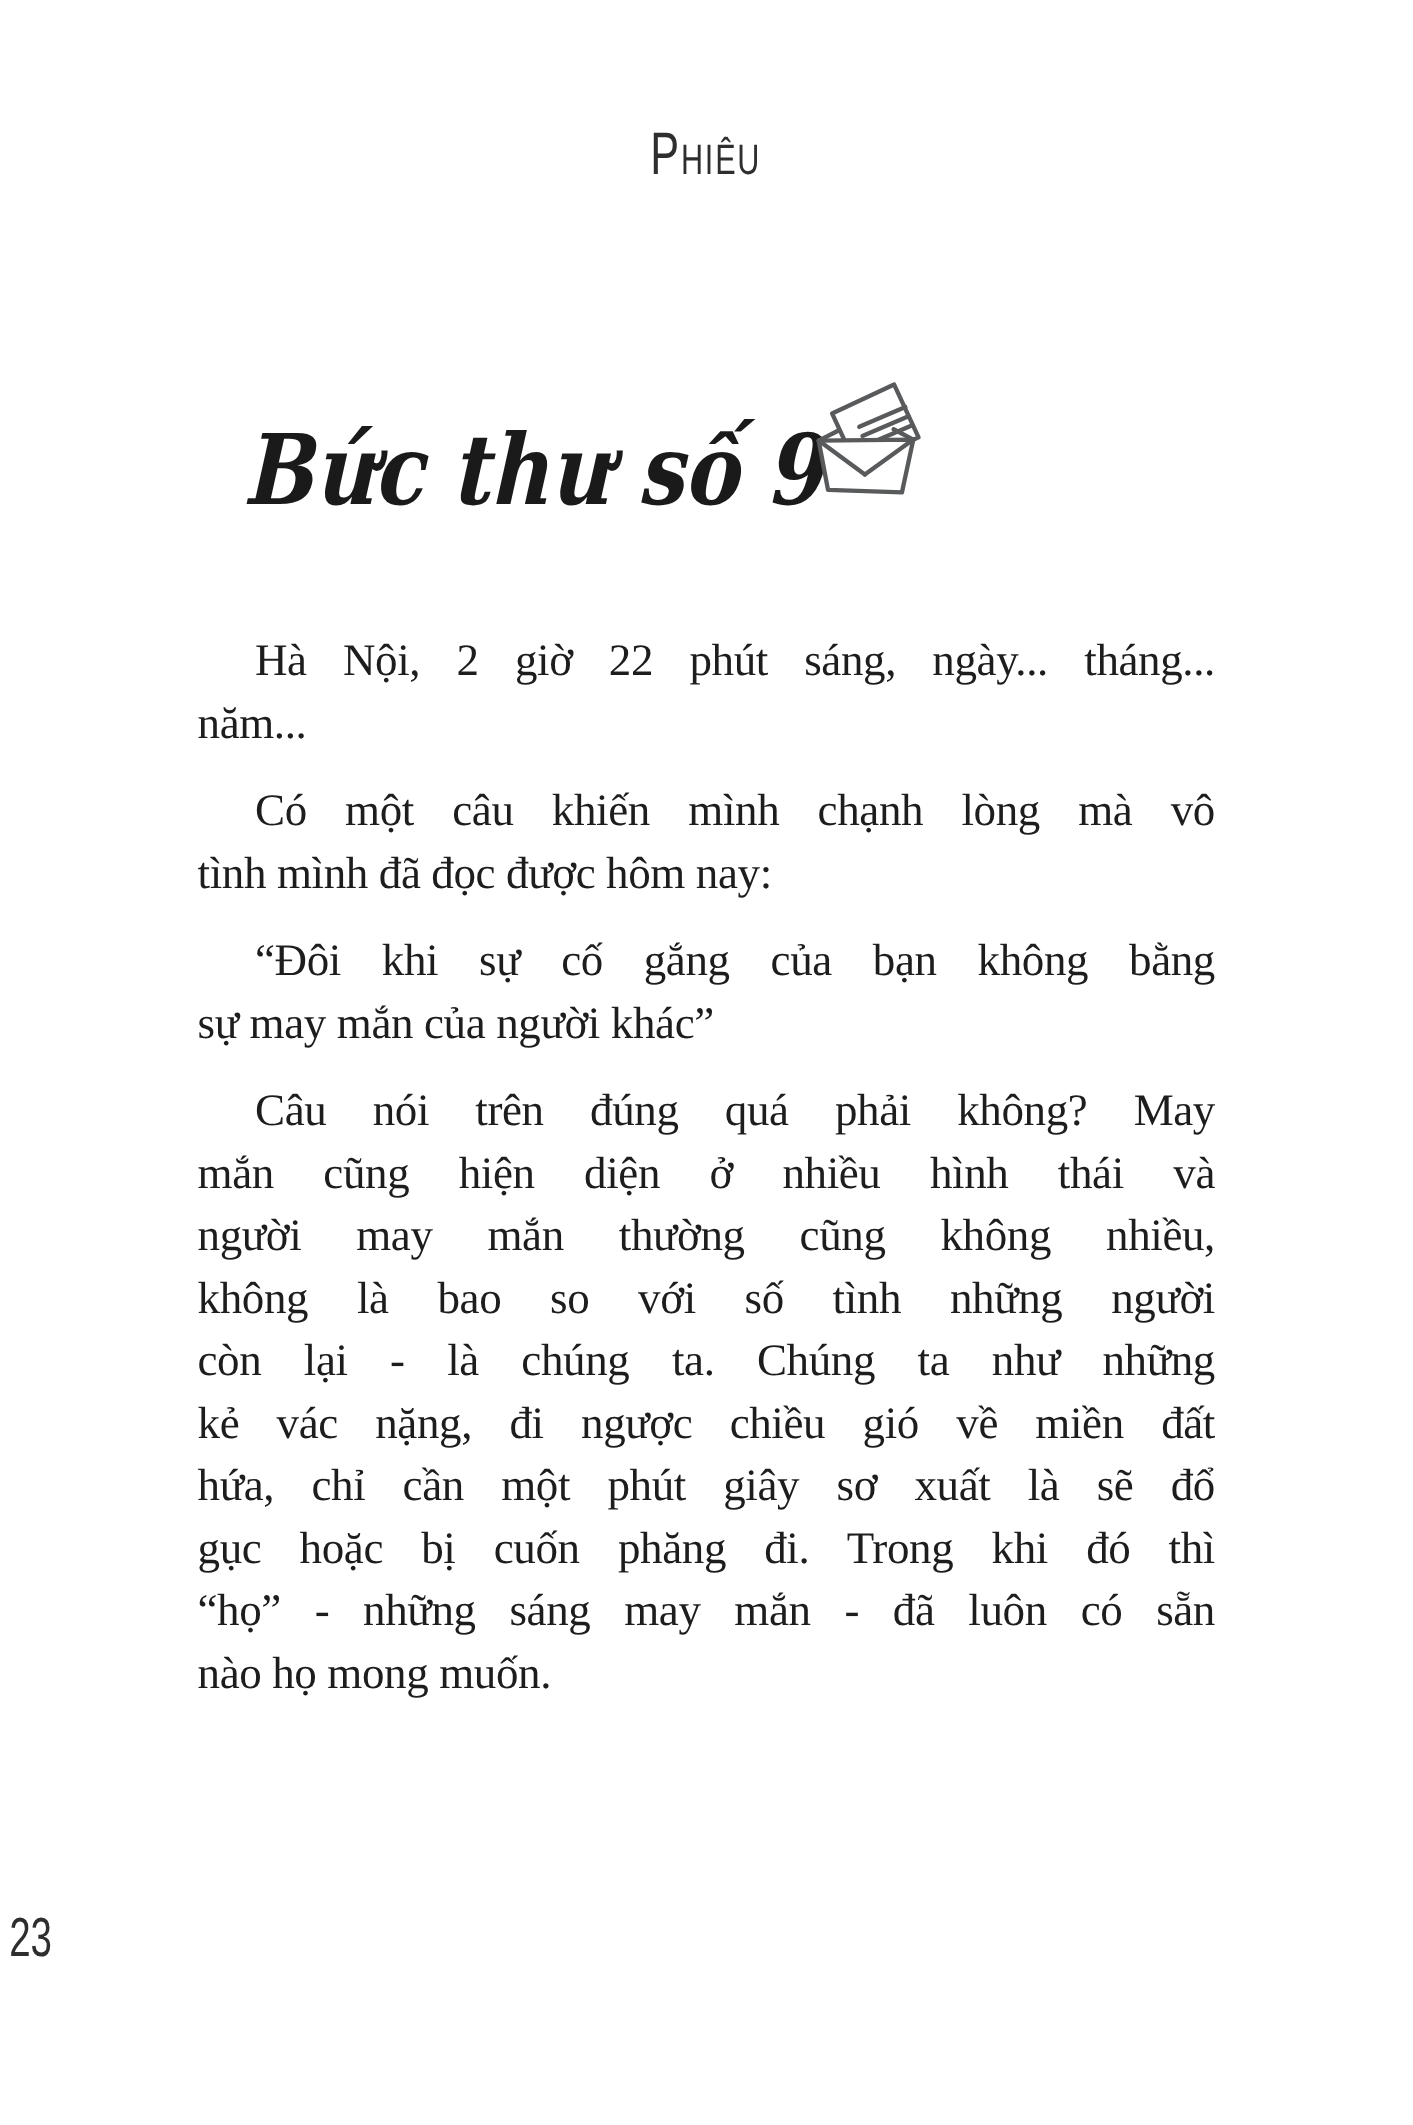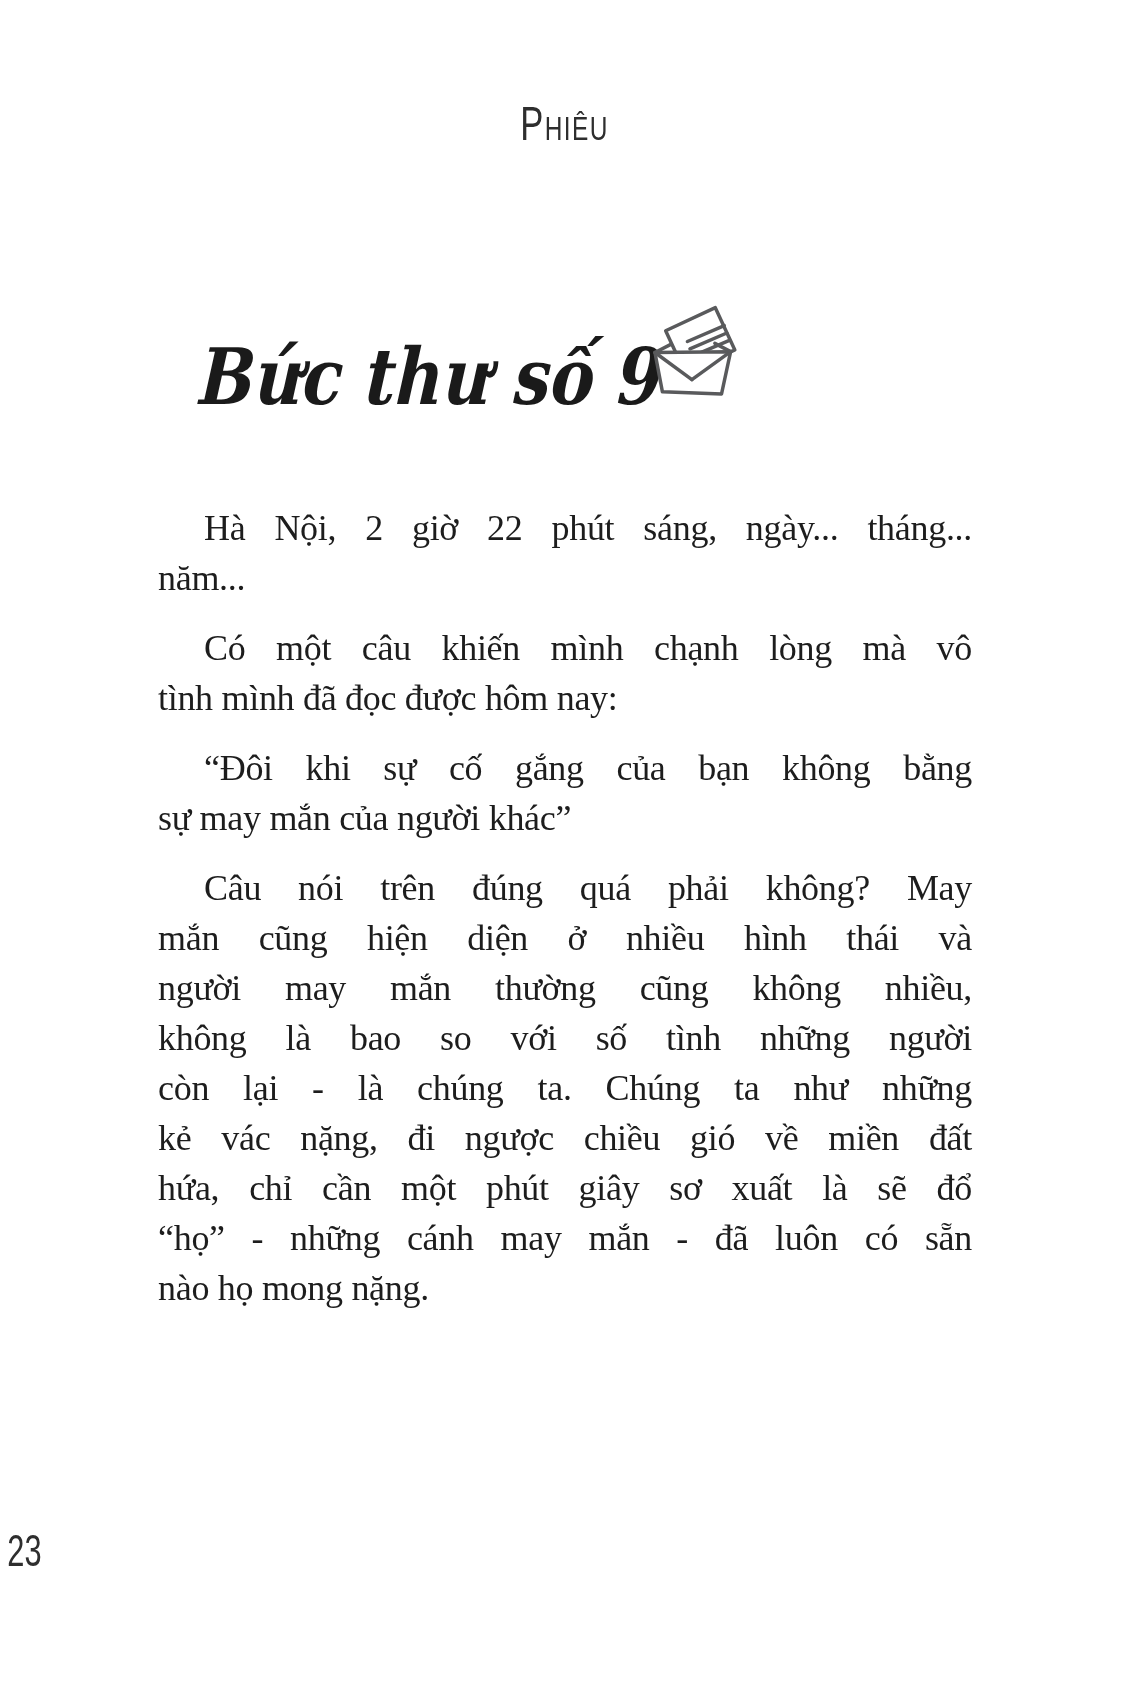--- a/index.html
+++ b/index.html
@@ -152,22 +152,23 @@
         <div class="line last">sự may mắn của người khác”</div>
       </div>
       <div class="paragraph">
         <div class="line first">Câu nói trên đúng quá phải không? May</div>
         <div class="line">mắn cũng hiện diện ở nhiều hình thái và</div>
         <div class="line">người may mắn thường cũng không nhiều,</div>
         <div class="line">không là bao so với số tình những người</div>
         <div class="line">còn lại - là chúng ta. Chúng ta như những</div>
         <div class="line">kẻ vác nặng, đi ngược chiều gió về miền đất</div>
         <div class="line">hứa, chỉ cần một phút giây sơ xuất là sẽ đổ</div>
-        <div class="line">“họ” - những cánh may mắn - đã luôn có sẵn</div>
-        <div class="line last">nào họ mong nặng.</div>
+        <div class="line">gục hoặc bị cuốn phăng đi. Trong khi đó thì</div>
+        <div class="line">“họ” - những sáng may mắn - đã luôn có sẵn</div>
+        <div class="line last">nào họ mong muốn.</div>
       </div>
     </main>
 
   <footer class="page-footer">
     <span class="page-number">23</span>
   </footer>
 
 </div>
 
 </body></html>

